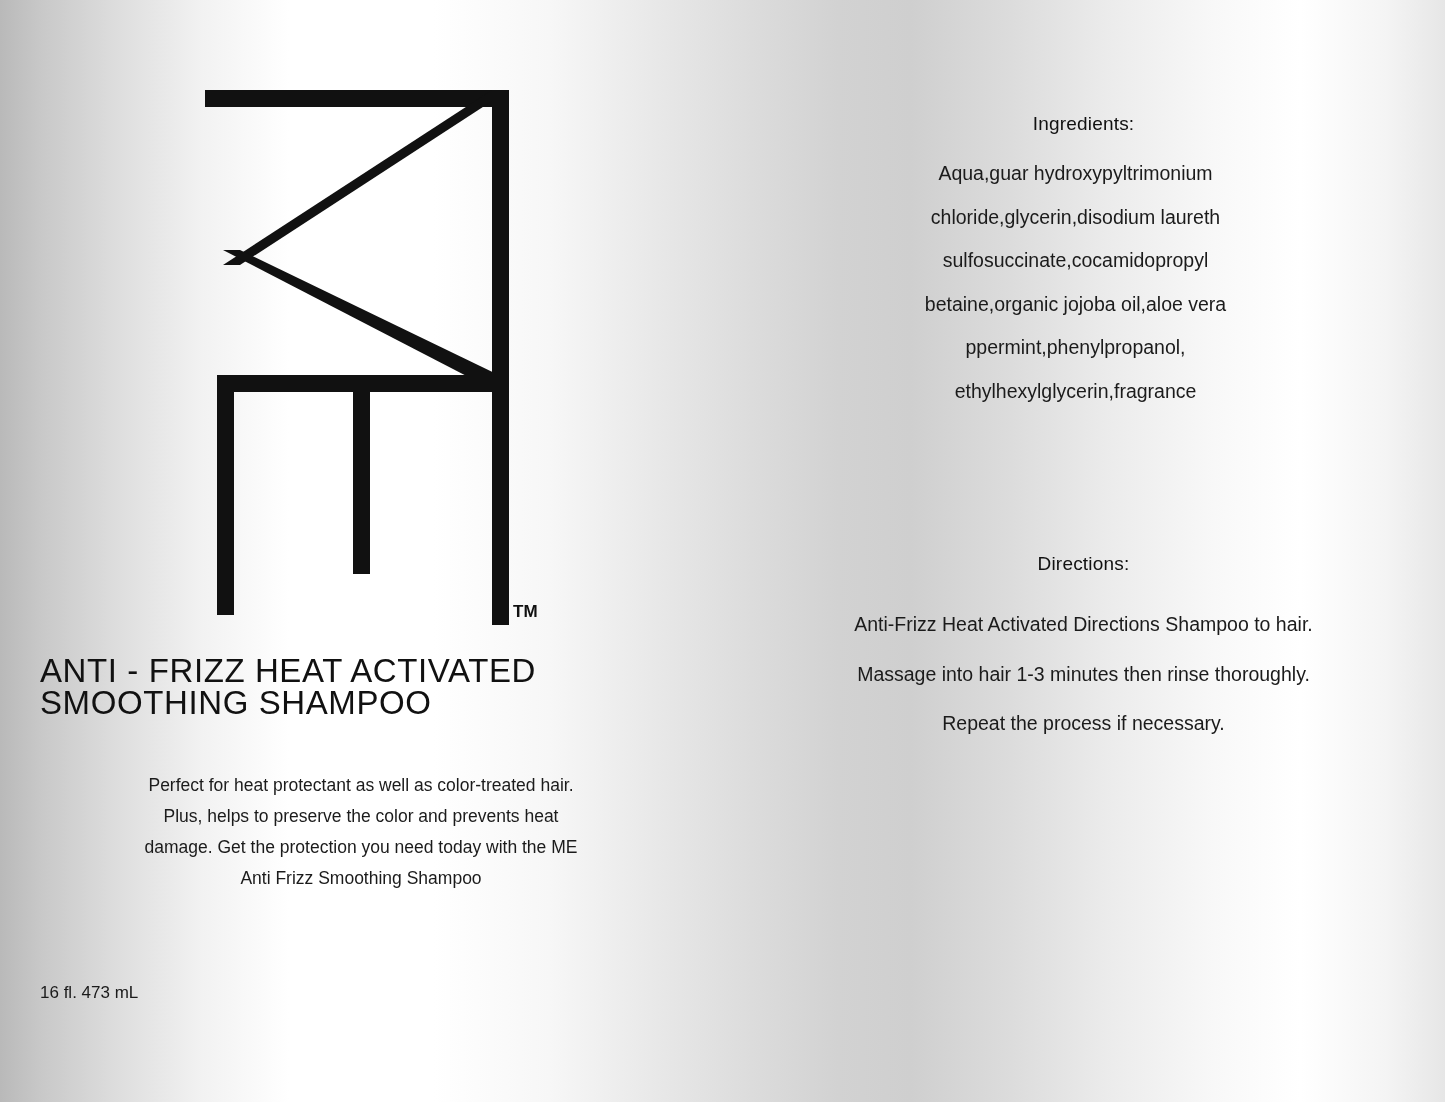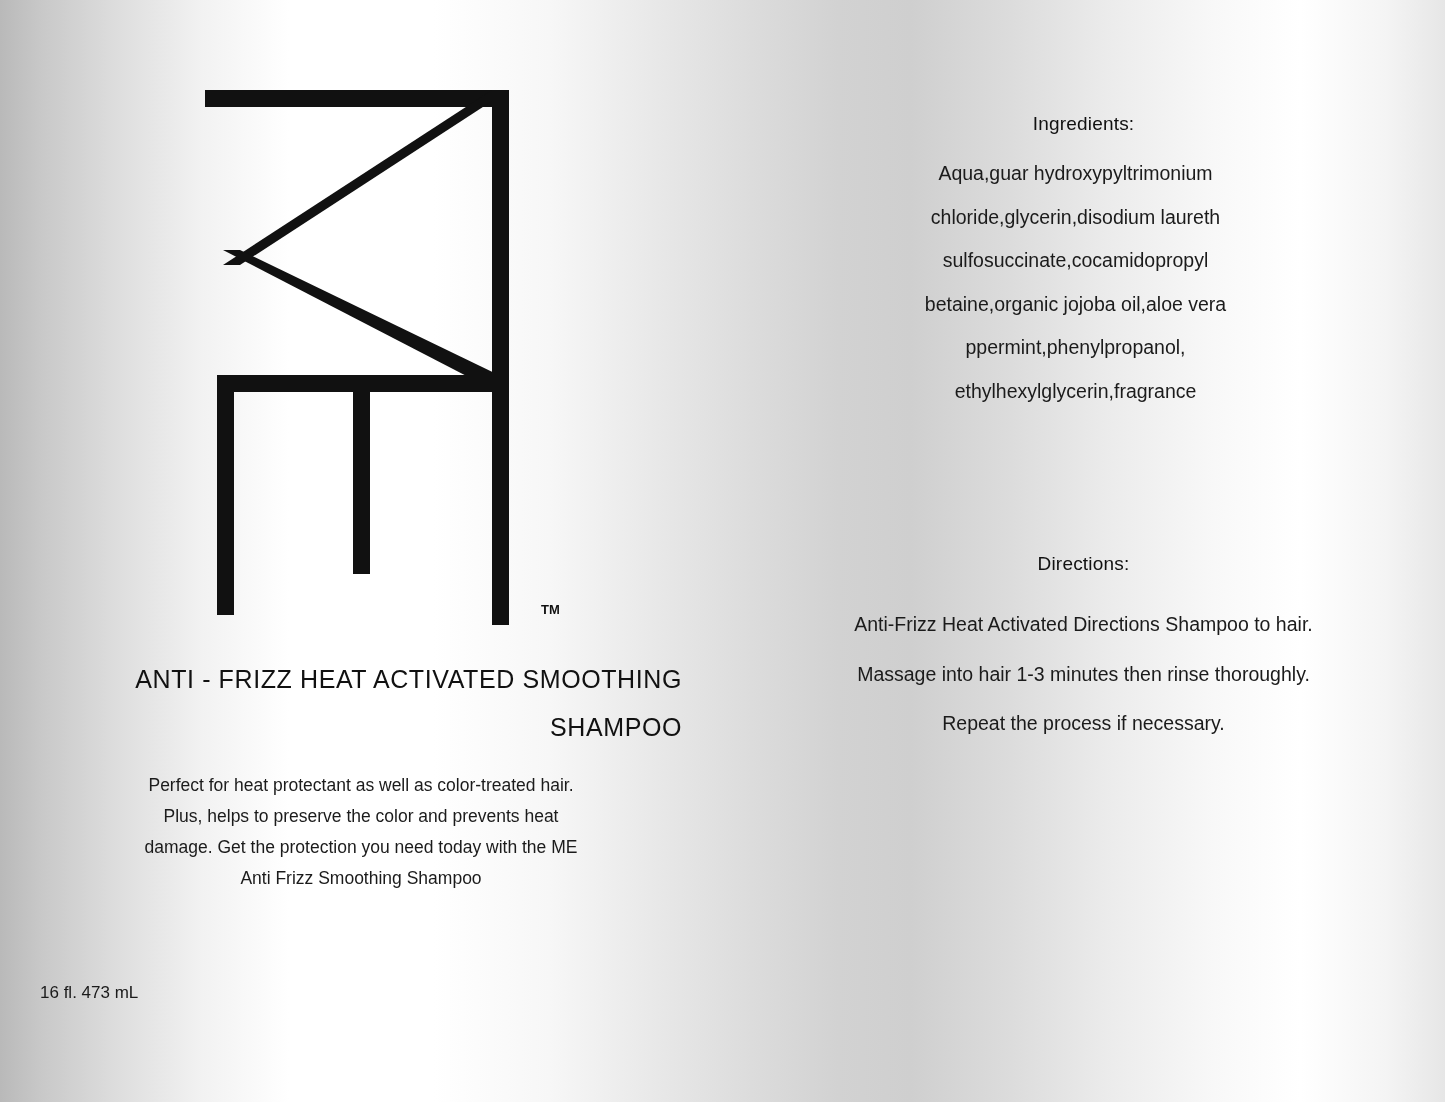--- a/index.html
+++ b/index.html
@@ -52,36 +52,36 @@
     position: absolute;
     left: 205px;
     top: 80px;
     width: 350px;
     height: 545px;
   }
   .logo-wrap svg { display: block; }
 
   .tm-mark {
     position: absolute;
-    left: 541px;
+    left: 513px;
     top: 602px;
-    font-size: 13px;
+    font-size: 17px;
     font-weight: bold;
     letter-spacing: 0px;
     color: #111;
   }
 
   .product-title {
     position: absolute;
     left: 40px;
     top: 655px;
     width: 642px;
-    text-align: right;
-    font-size: 25px;
-    line-height: 48px;
+    text-align: left;
+    font-size: 33px;
+    line-height: 32px;
     letter-spacing: 0.6px;
     color: #111;
     font-weight: 400;
   }
 
   .product-desc {
     position: absolute;
     left: 140px;
     top: 770px;
     width: 442px;

